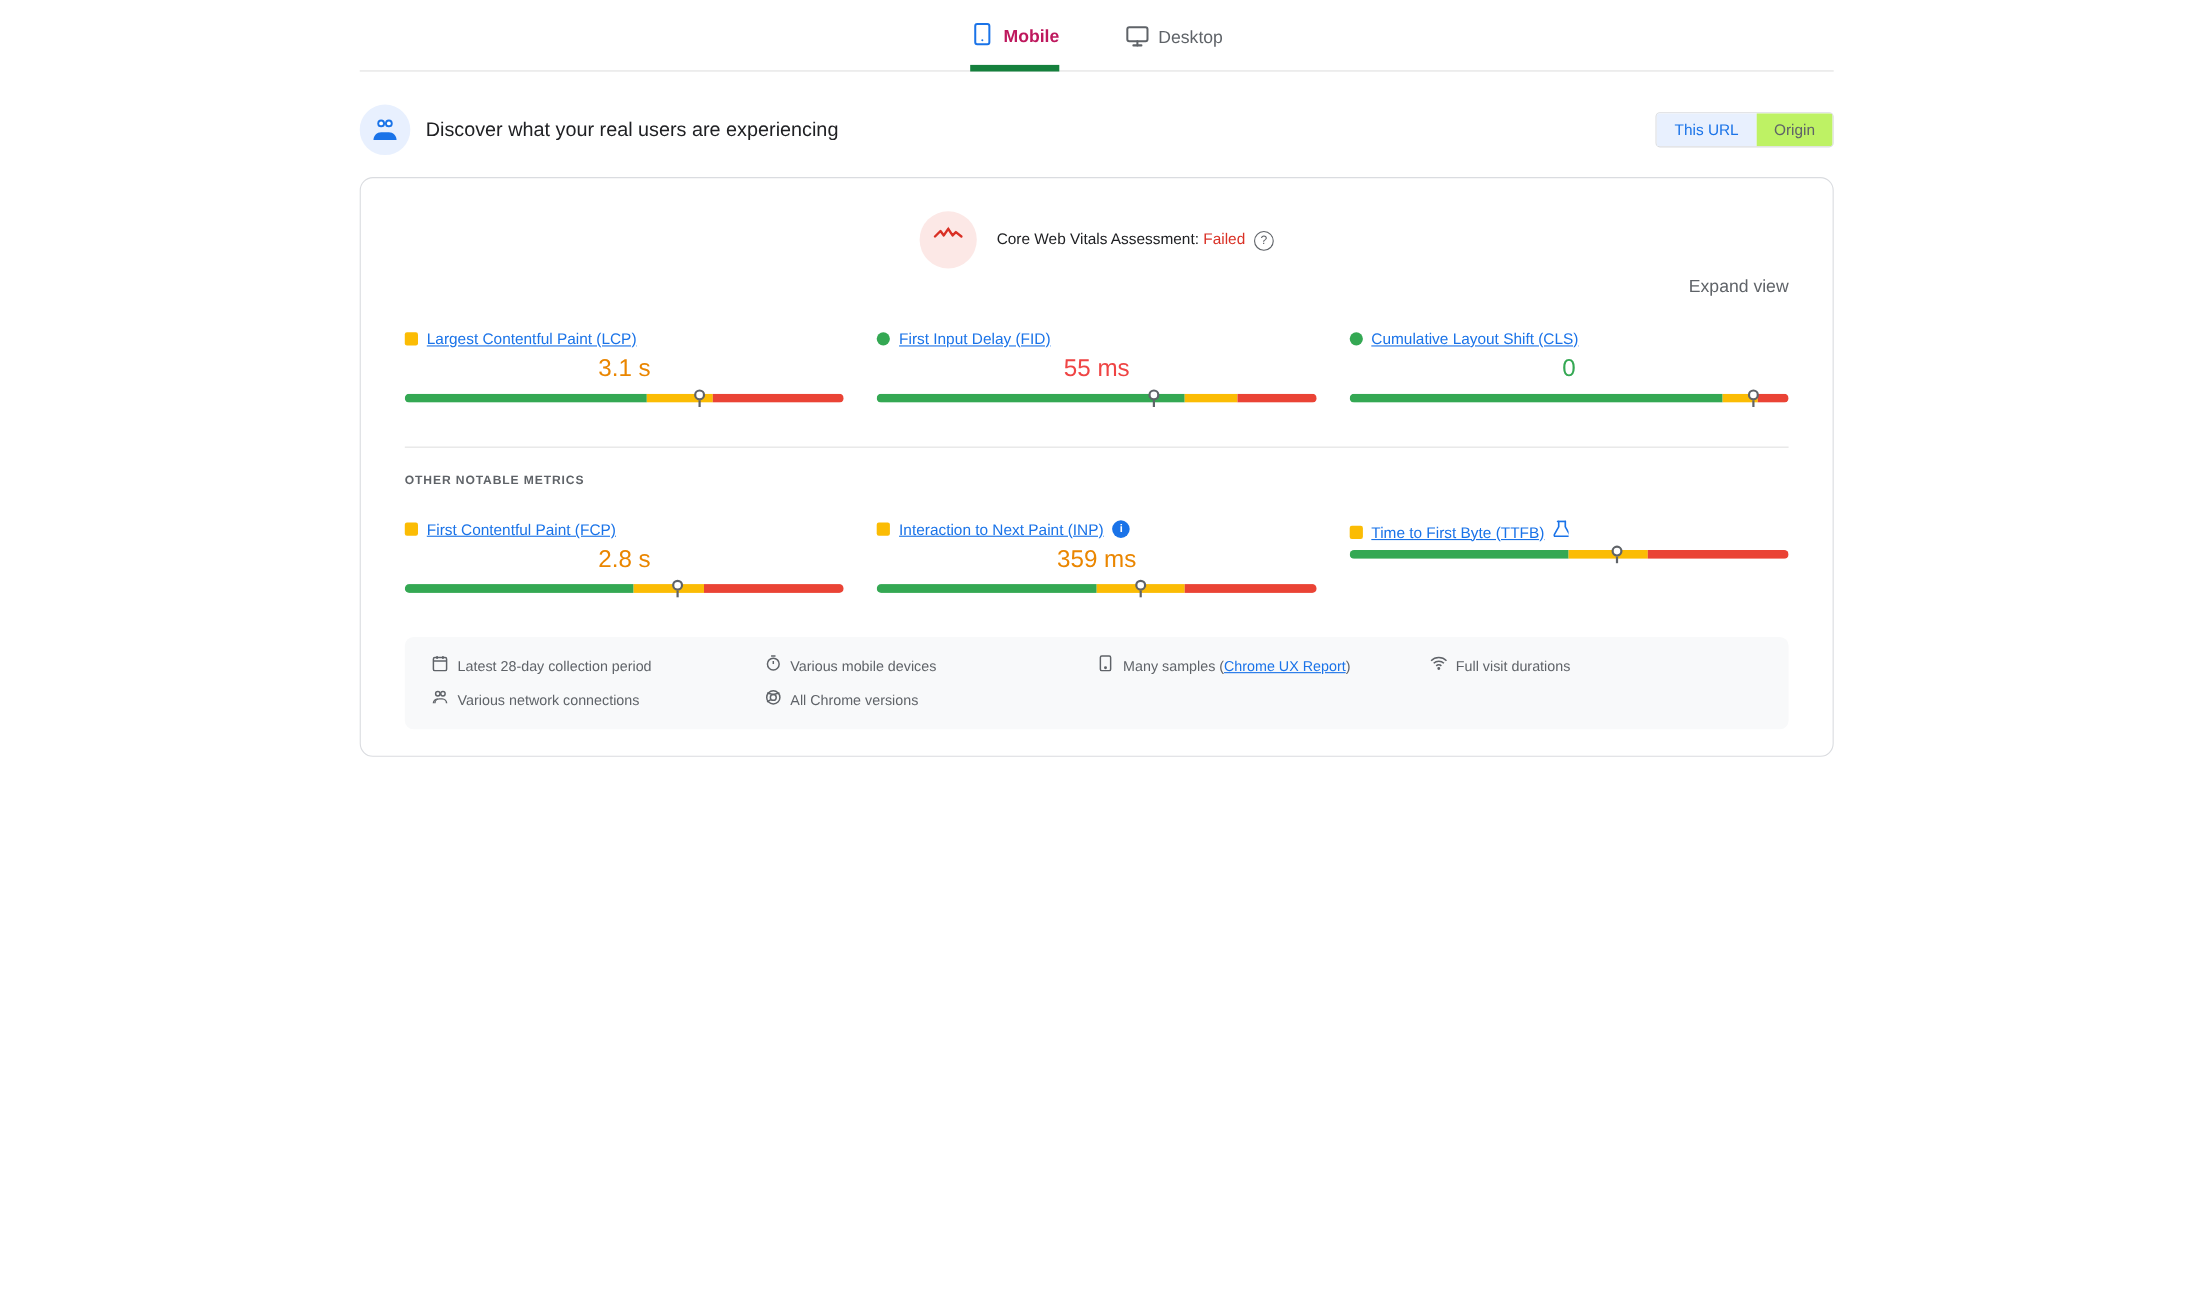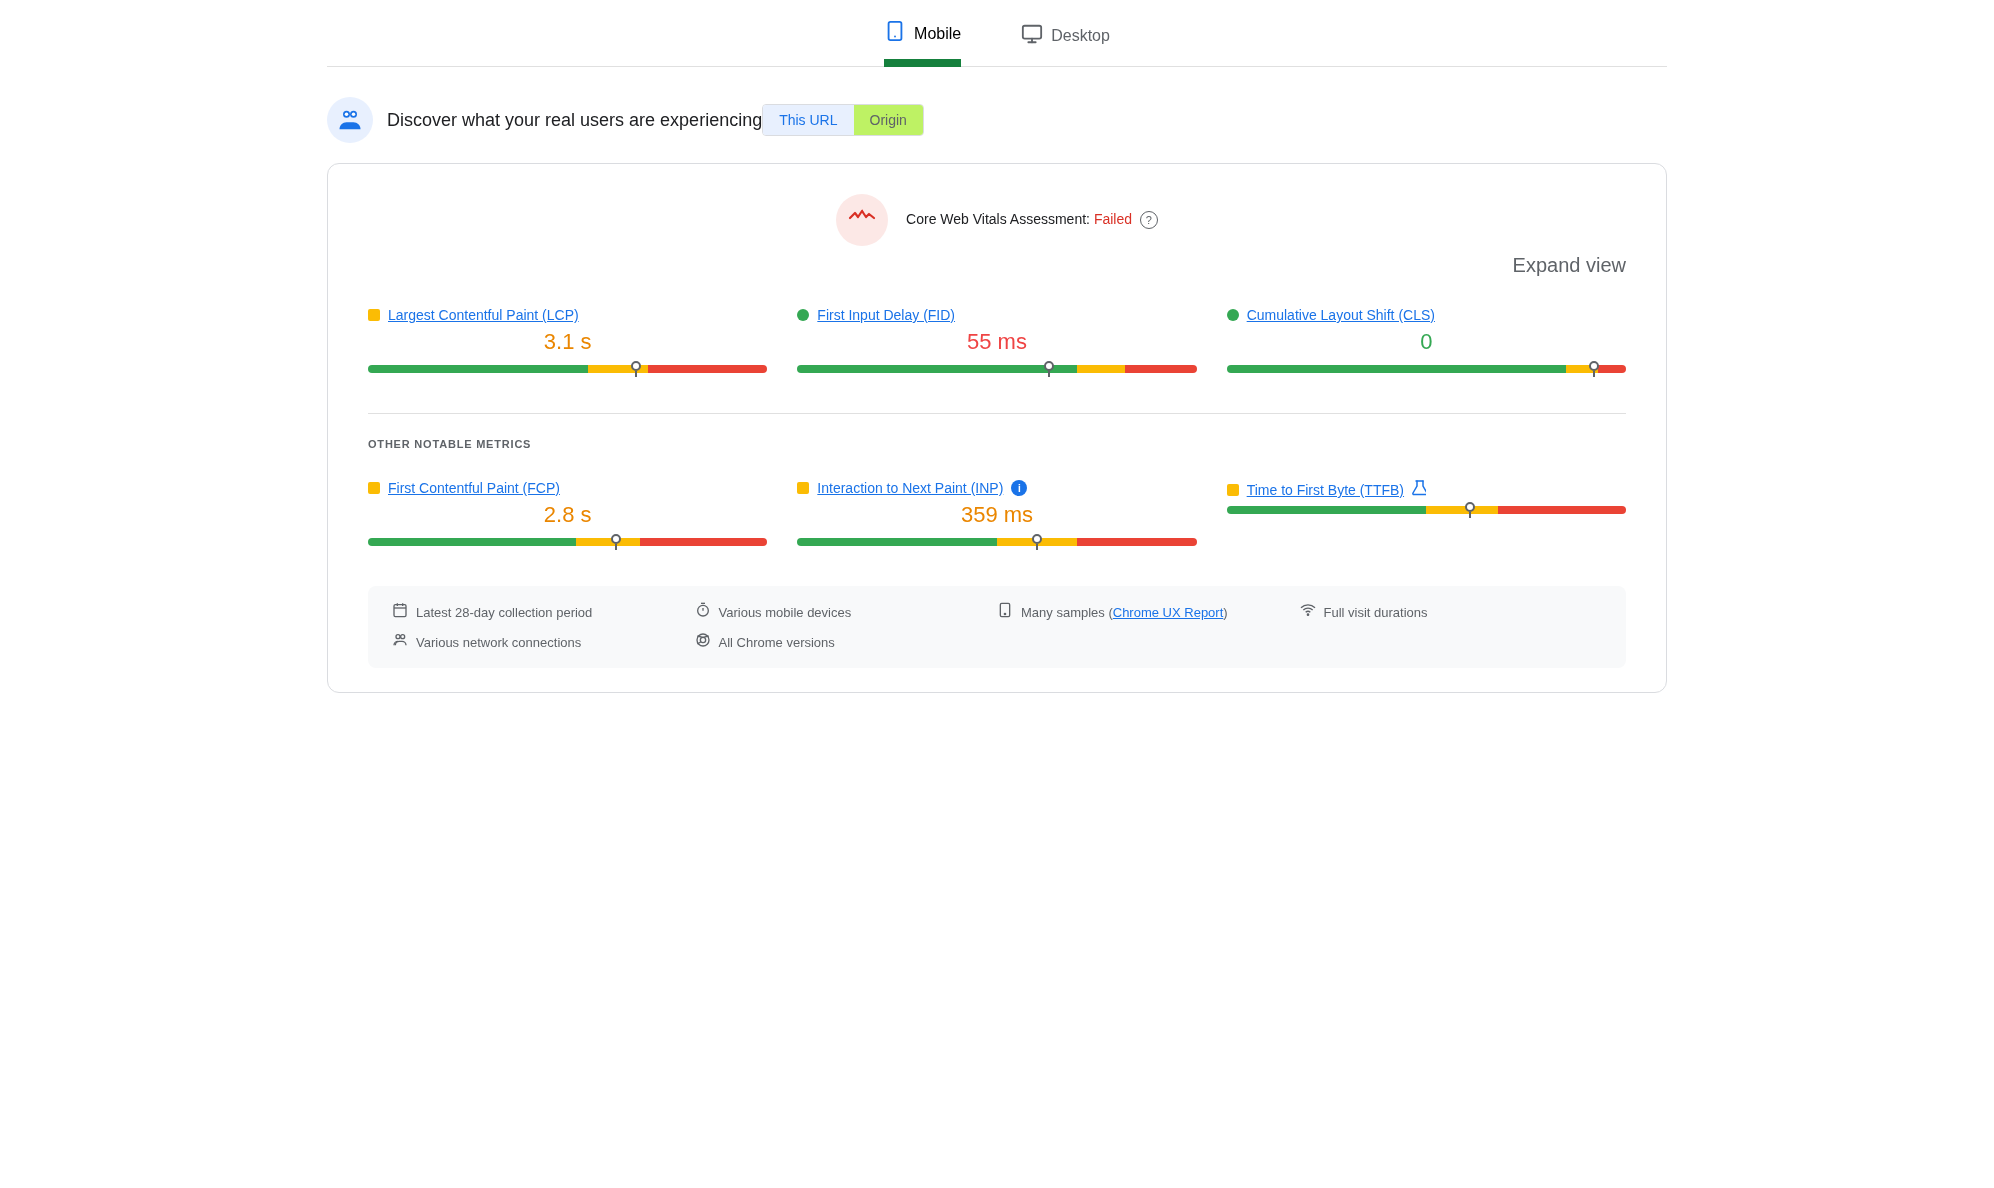--- a/index.html
+++ b/index.html
@@ -30,32 +30,33 @@
       align-items: center;
       gap: 8px;
       padding-bottom: 12px;
       cursor: pointer;
       font-size: 16px;
       color: #5f6368;
       border-bottom: 3px solid transparent;
       margin-bottom: -1px;
     }
     .tab.active {
-      color: #000000;
-      border-bottom: 8px solid #15803d;
-      font-weight: 400;
+      color: #be185d;
+      border-bottom: 6px solid #15803d;
+      font-weight: 700;
     }
     .tab-icon {
       font-size: 18px;
     }
 
     
     .section-header {
       display: flex;
       align-items: center;
+      justify-content: space-between;
       margin-bottom: 20px;
     }
     .section-header-left {
       display: flex;
       align-items: center;
       gap: 14px;
     }
     .header-icon-circle {
       width: 46px;
       height: 46px;
@@ -139,21 +140,21 @@
       margin-left: 4px;
     }
 
     .expand-row {
       display: flex;
       justify-content: flex-end;
       margin-bottom: 20px;
     }
     .expand-link {
       color: #5f6368;
-      font-size: 20px;
+      font-size: 16px;
       cursor: pointer;
       text-decoration: none;
       padding-left: 29px;
     }
 
     
     .metrics-grid {
       display: grid;
       grid-template-columns: 1fr 1fr 1fr;
       gap: 0 30px;

